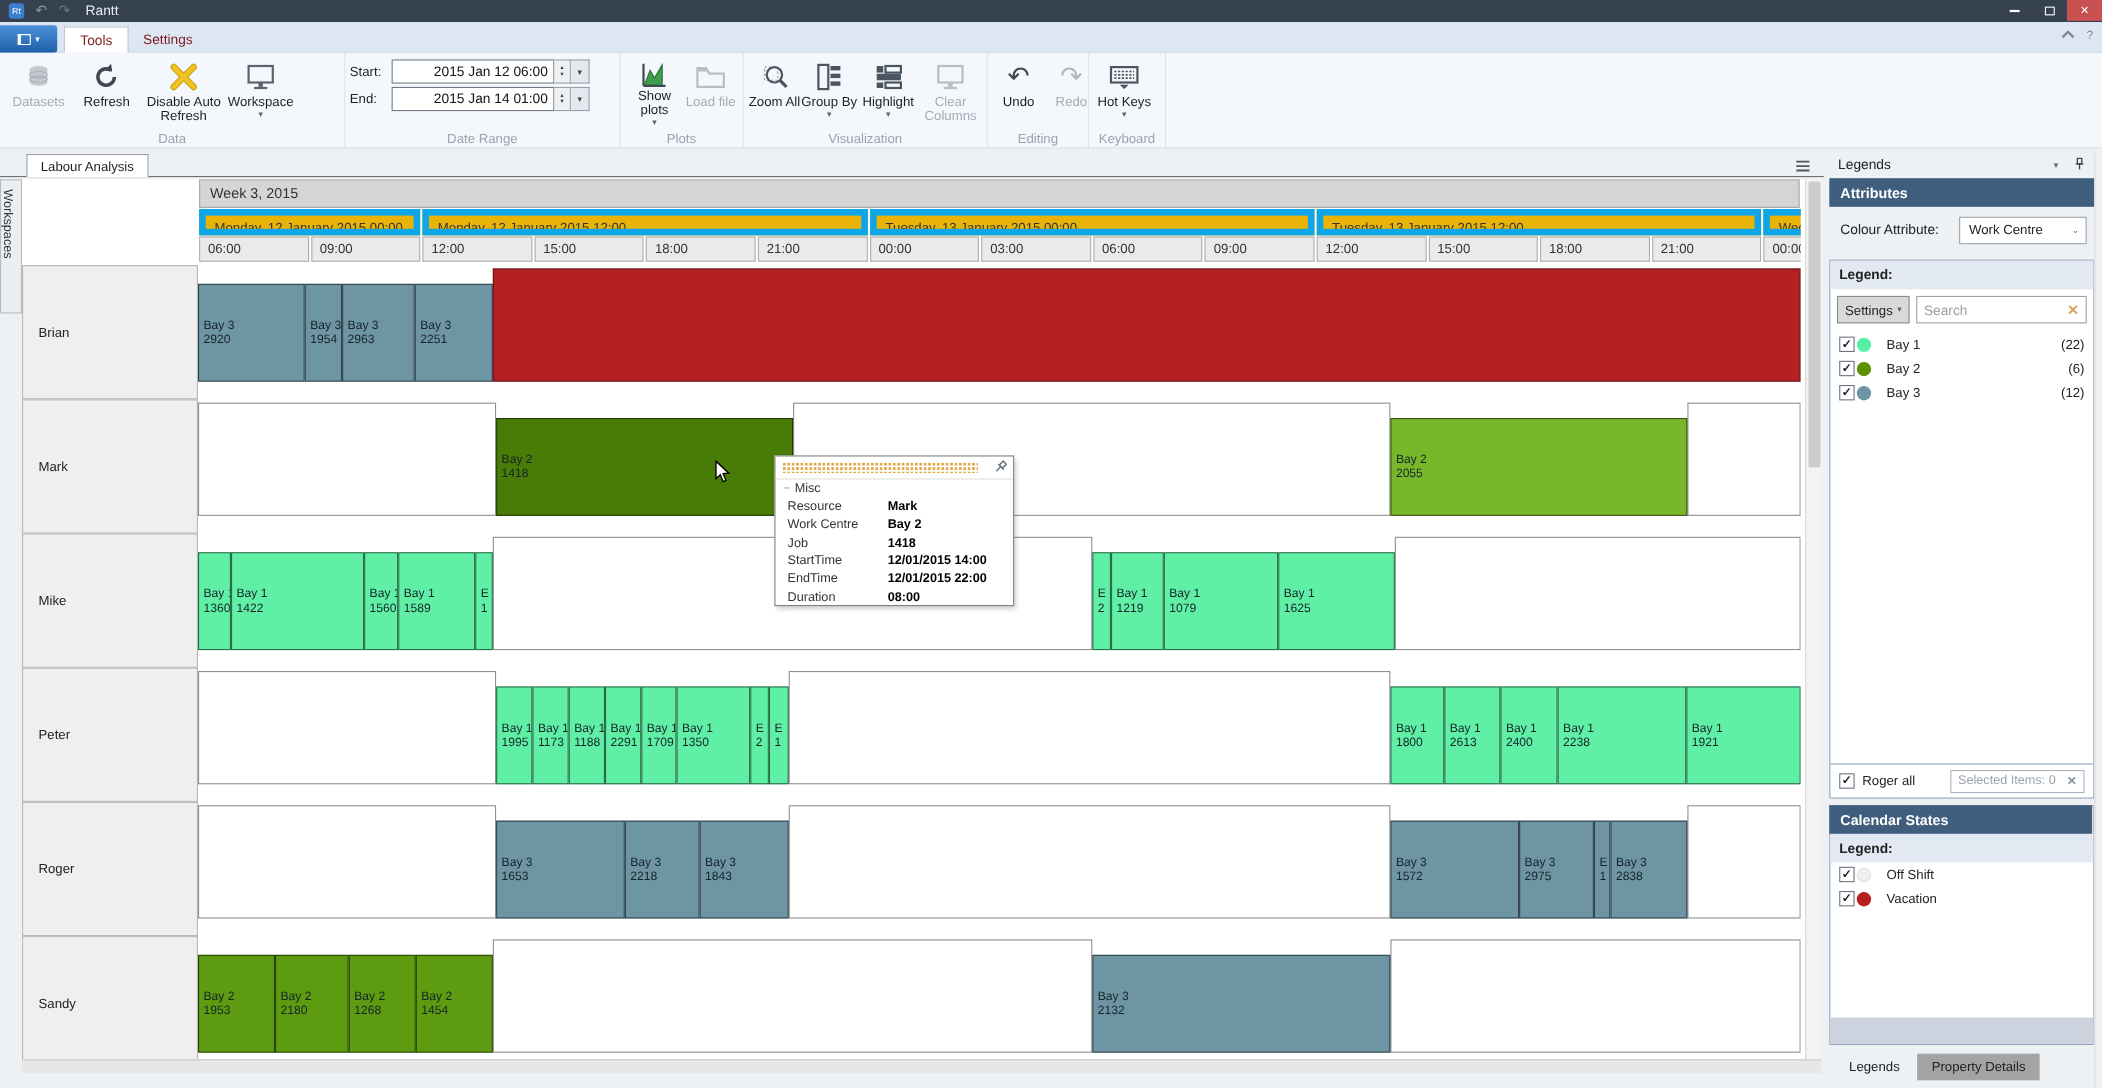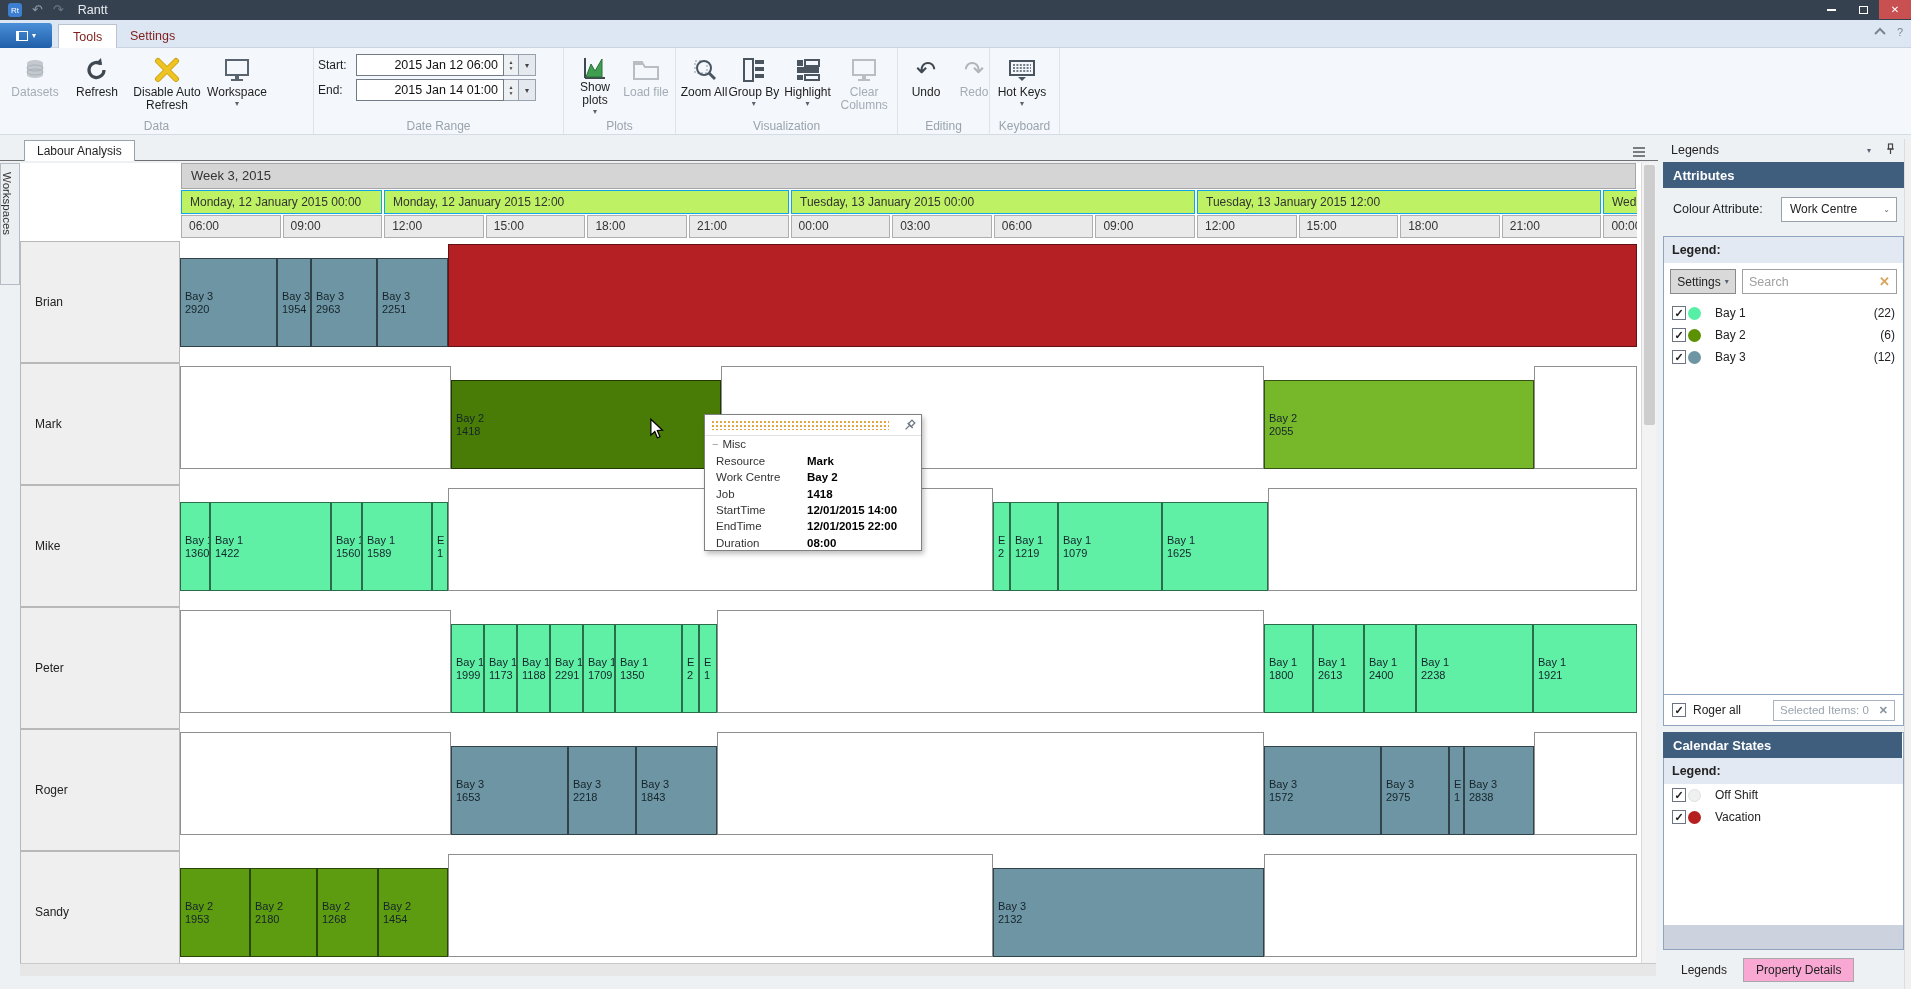--- a/index.html
+++ b/index.html
@@ -46,21 +46,21 @@
   
   .workspaces { position:absolute; left:0; top:163px; width:20px; height:122px; background:#eceff2; border:1px solid #b5bcc3; writing-mode:vertical-lr; font-size:11.5px; color:#333; padding-top:8px; text-align:left; }
   .doctabstrip { position:absolute; left:0; top:139px; width:1658px; height:22px; border-bottom:1px solid #707070; }
   .doctab { position:absolute; left:24px; top:1px; height:21px; background:#fff; border:1px solid #9aa2ab; border-bottom:none; padding:0 12px; font-size:12px; color:#1e1e1e; display:flex; align-items:center; }
   .tabmenu { position:absolute; right:12px; top:5px; }
 
   
   .chartbg { position:absolute; left:20px; top:163px; width:1621px; height:800px; background:#fff; }
   .chart { position:absolute; left:180px; top:163px; width:1457px; height:800px; overflow:hidden; }
   .weekcell { position:absolute; left:1px; top:0; width:1455px; height:26px; background:#d5d5d5; border:1px solid #a6a6a6; font-size:13px; color:#333; line-height:24px; padding-left:9px; }
-  .daycell { position:absolute; top:27px; height:24px; background:#bef264; border:1px solid #0ea5e9; font-size:12px; color:#333; line-height:22px; padding-left:8px; overflow:hidden; white-space:nowrap; }
+  .daycell { position:absolute; top:27px; height:24px; background:#eab308; border:6px solid #0ea5e9; font-size:12px; color:#333; line-height:22px; padding-left:8px; overflow:hidden; white-space:nowrap; }
   .hourcell { position:absolute; top:52px; height:23px; background:#eaeaea; border:1px solid #aeaeae; font-size:12px; color:#333; line-height:21px; padding-left:7px; overflow:hidden; white-space:nowrap; }
   .rows { position:absolute; left:0; top:78px; width:1457px; height:722px; }
   .grow { position:absolute; left:0; width:1457px; height:122px; }
   .shiftbox { position:absolute; top:3px; height:103px; background:#fff; border:1px solid #8f8f8f; }
   .bar { position:absolute; top:17px; height:89px; border:1px solid rgba(0,0,0,.55); display:flex; flex-direction:column; justify-content:center; padding-left:4px; overflow:hidden; }
   .bar.tall { top:3px; height:103px; border-color:rgba(0,0,0,.45); }
   .bar .l1,.bar .l2 { font-size:11px; line-height:13px; color:#15242b; white-space:nowrap; }
   .rescol { position:absolute; left:20px; top:241px; width:160px; height:722px; overflow:hidden; }
   .rescell { position:absolute; left:0; width:160px; height:122px; background:#efefef; border:1px solid #b8b8b8; display:flex; align-items:center; padding-left:14px; font-size:12px; color:#222; }
   .vscroll { position:absolute; left:1641px; top:163px; width:15px; height:800px; background:#f3f3f3; border-left:1px solid #d9d9d9; }
@@ -105,21 +105,21 @@
   .li-label { font-size:12px; color:#222; margin-left:14px; }
   .li-count { margin-left:auto; font-size:12px; color:#222; }
   .checkallrow { margin-top:auto; border-top:1px solid #90a4bd; height:31px; display:flex; align-items:center; padding:0 8px; gap:7px; }
   .ca-label { font-size:12px; color:#222; }
   .selbox { margin-left:auto; width:122px; height:21px; border:1px solid #a8b4c0; display:flex; align-items:center; padding:0 6px; }
   .selbox .st { font-size:11.5px; color:#9aa4ae; flex:1; }
   .selbox .sx { color:#8a94a0; font-size:11px; font-weight:bold; }
   .calbottom { margin-top:auto; height:24px; background:#ccd3de; }
   .ptabs { position:absolute; left:0; top:819px; width:241px; height:26px; display:flex; align-items:flex-start; gap:4px; padding-left:6px; }
   .ptab { height:24px; padding:0 12px; font-size:12px; color:#222; display:flex; align-items:center; }
-  .ptab.inactive { background:#f9a8d4; border:1px solid #a8a8a8; }
+  .ptab.inactive { background:#a3a3a3; border:1px solid #a8a8a8; }
   .pscroll { position:absolute; left:1904px; top:139px; width:7px; height:850px; background:#f0f0f0; border-left:1px solid #dcdcdc; }
 </style>
 </head>
 <body>
 
 <div class="app">
 
   <div class="titlebar">
     <div class="appicon">Rt</div>
     <span class="qat">↶</span>
@@ -452,21 +452,21 @@
           <div class="bar" style="left: 982px; width: 106px; background: rgb(95, 240, 166);">
             <div class="l1">Bay 1</div>
             <div class="l2">1625</div>
           </div>
         </div>
         <div class="grow" style="top: 366px;">
           <div class="shiftbox" style="left: 0px; width: 271px;"></div>
           <div class="shiftbox" style="left: 537px; width: 547px;"></div>
           <div class="bar" style="left: 271px; width: 33px; background: rgb(95, 240, 166);">
             <div class="l1">Bay 1</div>
-            <div class="l2">1999</div>
+            <div class="l2">1995</div>
           </div>
           <div class="bar" style="left: 304px; width: 33px; background: rgb(95, 240, 166);">
             <div class="l1">Bay 1</div>
             <div class="l2">1173</div>
           </div>
           <div class="bar" style="left: 337px; width: 33px; background: rgb(95, 240, 166);">
             <div class="l1">Bay 1</div>
             <div class="l2">1188</div>
           </div>
           <div class="bar" style="left: 370px; width: 33px; background: rgb(95, 240, 166);">

